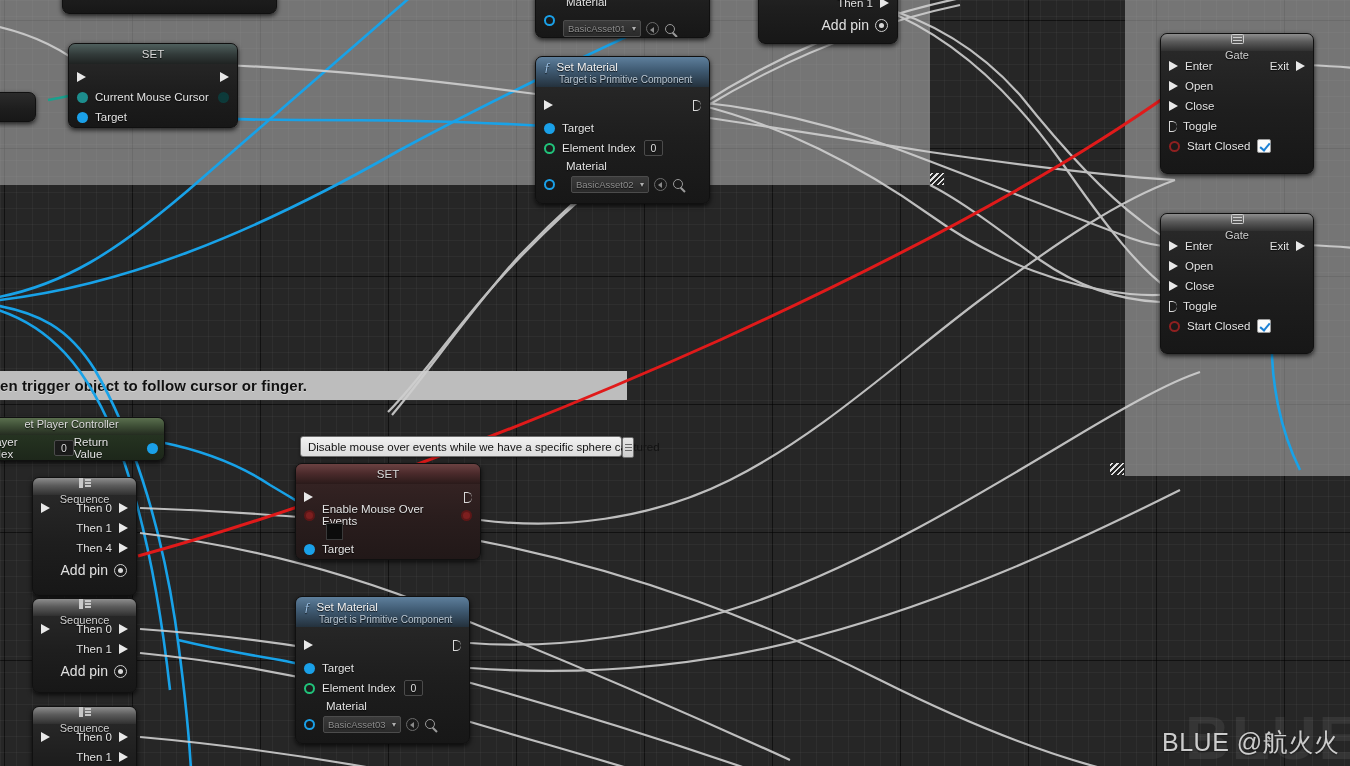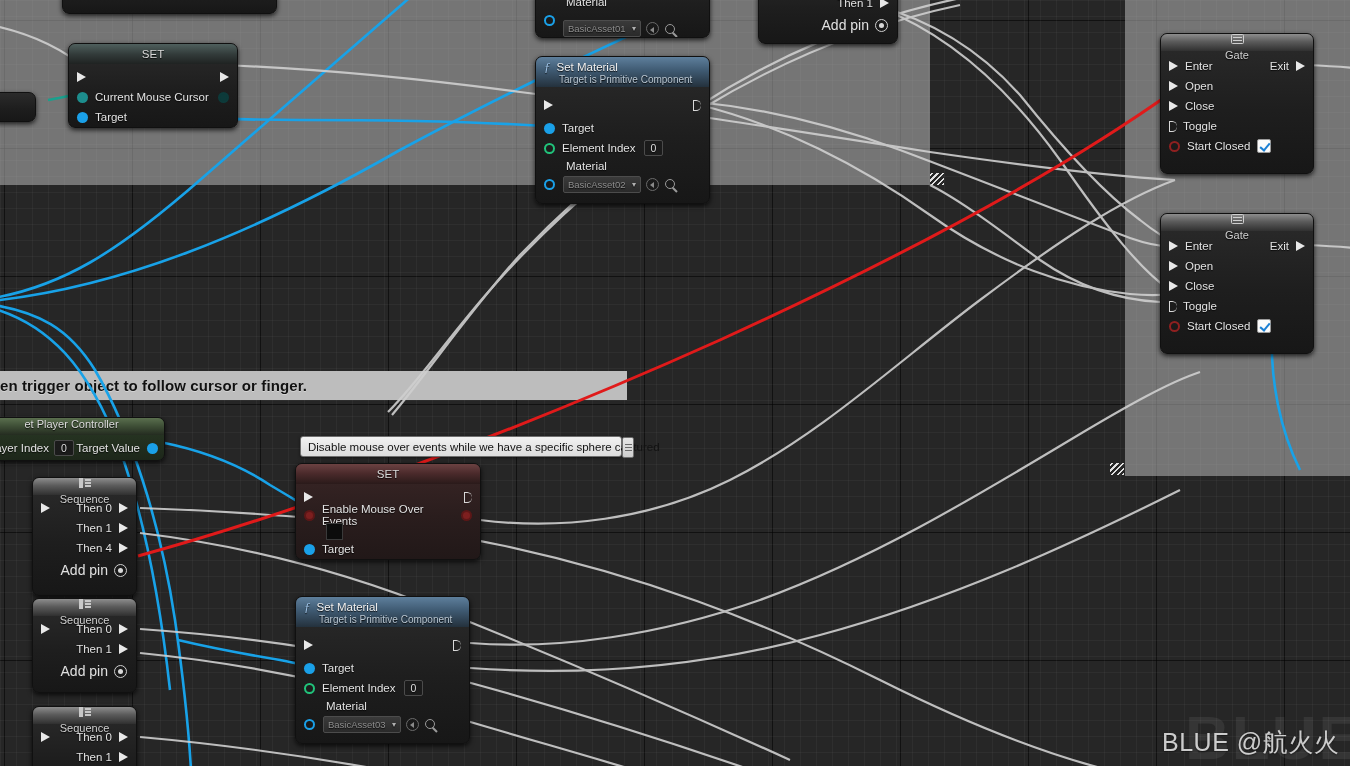--- a/index.html
+++ b/index.html
@@ -484,21 +484,21 @@
       <div class="row compact">
         <span class="pin-dot green-ring"></span>
         <span class="pin-label">Element Index</span>
         <span class="val-box">0</span>
       </div>
       <div class="row compact" style="height:15px;">
         <span class="pin-label" style="margin-left:22px;">Material</span>
       </div>
       <div class="row compact" style="height:22px;">
         <span class="pin-dot blue-ring"></span>
-        <span class="asset-picker" style="margin-left:8px;">
+        <span class="asset-picker" style="margin-left:16px;">
           <span class="asset-combo">
             <span>BasicAsset02</span>
             <span class="chev">▾</span>
           </span>
           <span class="mini-icon back"></span>
           <span class="mag"></span>
         </span>
       </div>
     </div>
   </div>
@@ -584,21 +584,21 @@
 
   <div class="node tint-green" style="left:-22px; top:417px; width:187px; height:44px;">
     <div class="node-head green">
       <span>et Player Controller</span>
     </div>
     <div class="node-body" style="padding:3px 0 0 0;">
       <div class="row compact" style="padding:0 6px;">
         <span class="pin-label" style="margin-left:0;">Player Index</span>
         <span class="val-box" style="margin-left:5px;">0</span>
         <span class="spacer"></span>
-        <span class="pin-label right">Target Value</span>
+        <span class="pin-label right">Return Value</span>
         <span class="pin-dot blue"></span>
       </div>
     </div>
   </div>
 
   <div class="node" style="left:32px; top:477px; width:105px; height:119px;">
     <div class="node-head">
       <span class="seq-icon"></span>
       <span>Sequence</span>
     </div>

